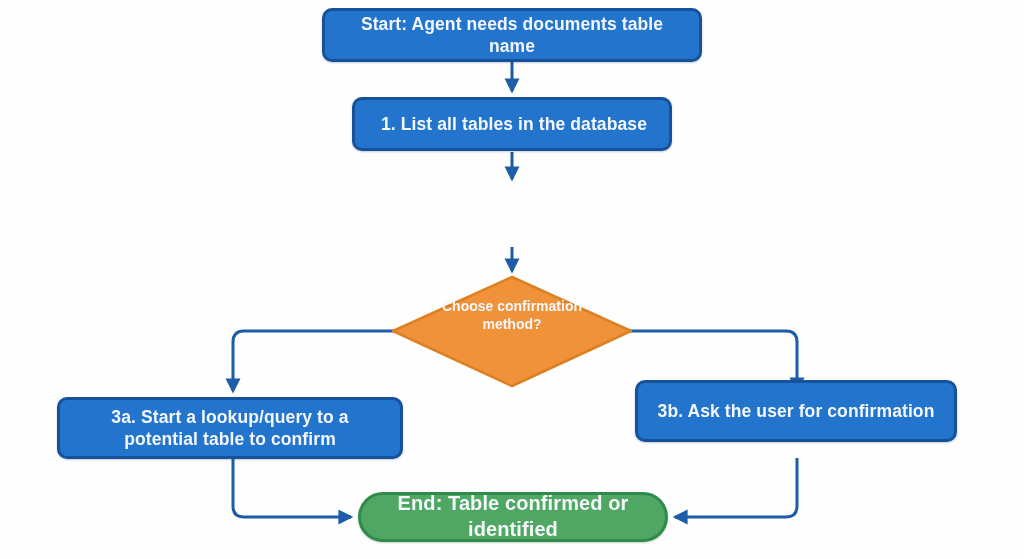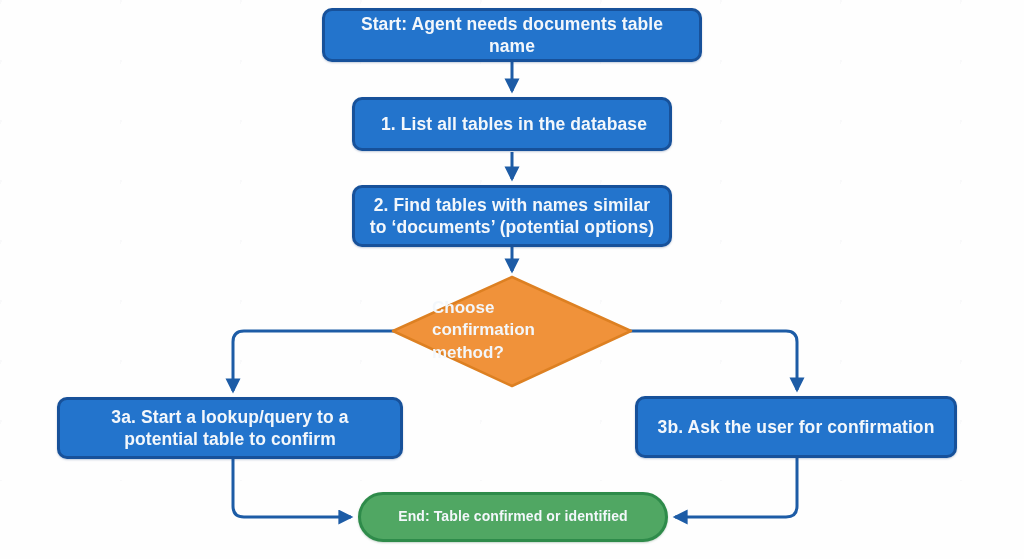--- a/index.html
+++ b/index.html
@@ -42,37 +42,37 @@
     border: 3px solid var(--blue-border);
     border-radius: 10px;
     font-size: 17.5px;
     padding: 4px 12px;
     box-shadow: 0 1px 2px rgba(20,60,120,0.25);
   }
   .terminal-end {
     background: var(--green-fill);
     border: 3px solid var(--green-border);
     border-radius: 27px;
-    font-size: 14px;
+    font-size: 20px;
     padding: 4px 14px;
     box-shadow: 0 1px 2px rgba(30,90,50,0.25);
   }
   .decision-label {
     position: absolute;
     color: var(--node-text);
     font-weight: 600;
-    font-size: 17px;
+    font-size: 14px;
     line-height: 1.32;
-    text-align: left;
+    text-align: center;
   }
   #node-start  { left: 322px; top: 8px;   width: 380px; height: 54px; }
   #node-step1  { left: 352px; top: 97px;  width: 320px; height: 54px; padding-left: 16px; }
   #node-step2  { left: 352px; top: 185px; width: 320px; height: 62px; }
   #node-step3a { left: 57px;  top: 397px; width: 346px; height: 62px; }
-  #node-step3b { left: 635px; top: 396px; width: 322px; height: 62px; }
+  #node-step3b { left: 635px; top: 380px; width: 322px; height: 62px; }
   #node-end    { left: 358px; top: 492px; width: 310px; height: 50px; }
   #decision-text { left: 432px; top: 297px; width: 160px; }
   path.wire {
     fill: none;
     stroke: var(--line);
     stroke-width: 3;
   }
   polygon.diamond {
     fill: var(--orange-fill);
     stroke: var(--orange-border);
@@ -104,23 +104,20 @@
   </svg>
 
   <div class="node process" id="node-start">
     <span>Start: Agent needs documents table name</span>
   </div>
 
   <div class="node process" id="node-step1">
     <span>1. List all tables in the database</span>
   </div>
 
-  <div class="node process" id="node-step2">
-    <span>2. Find tables with names similar to ‘documents’ (potential options)</span>
-  </div>
 
   <div class="decision-label" id="decision-text">
     <span>Choose confirmation method?</span>
   </div>
 
   <div class="node process" id="node-step3a">
     <span>3a. Start a lookup/query to a potential table to confirm</span>
   </div>
 
   <div class="node process" id="node-step3b">

